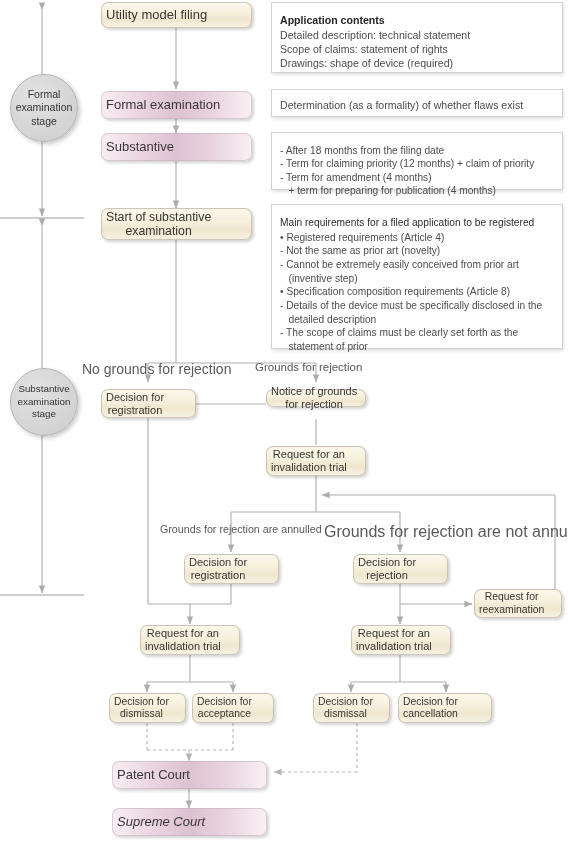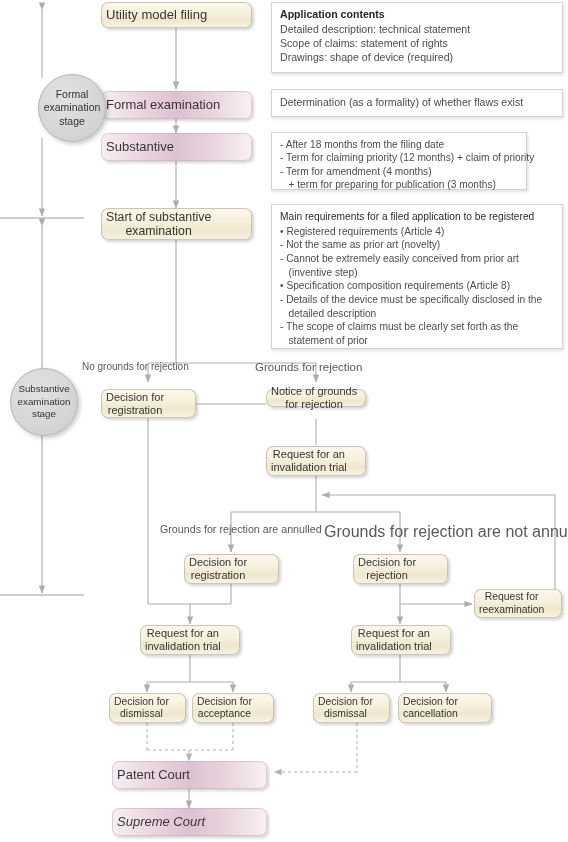--- a/index.html
+++ b/index.html
@@ -31,21 +31,21 @@
     background:linear-gradient(90deg,#f7eef2 0%,#e9d3de 28%,#ddc2d2 50%,#e9d4de 74%,#f8f0f4 100%);
     border:1px solid rgba(190,170,180,0.5);
     color:#3b3539;
   }
 
   
   .note{
     position:absolute;box-sizing:border-box;
     background:#ffffff;border:1px solid #d3d3d3;
     box-shadow:1px 2px 3px rgba(0,0,0,0.12);
-    padding:5px 7px 6px 8px;
+    padding:11px 7px 6px 8px;
     color:#4c4c4c;z-index:3;
   }
   .note .hd{color:#262626;font-weight:bold;margin-bottom:1px;}
   .note .ln{white-space:pre;}
 
   
   .stage{
     position:absolute;border-radius:50%;
     background:radial-gradient(circle at 38% 32%,#e2e2e2 0%,#d6d6d6 58%,#cbcbcb 100%);
     border:1px solid #b4b4b4;
@@ -132,21 +132,21 @@
       <line x1="147" y1="723" x2="147" y2="750"></line>
       <line x1="233" y1="723" x2="233" y2="750"></line>
       <line x1="147" y1="750" x2="233" y2="750"></line>
       <line x1="189" y1="750" x2="189" y2="761" marker-end="url(#ahd)"></line>
 
       <line x1="357" y1="723" x2="357" y2="772"></line>
       <line x1="357" y1="772" x2="274" y2="772" marker-end="url(#ahd)"></line>
     </g>
   </svg>
 
-  <div class="stage" style="left:10px;top:74px;width:66px;height:66px;font-size:10.5px;margin-left:28px;">
+  <div class="stage" style="left:10px;top:74px;width:66px;height:66px;font-size:10.5px;">
     <div>
       <div>Formal</div>
       <div>examination</div>
       <div>stage</div>
     </div>
   </div>
 
   <div class="stage" style="left:10px;top:368px;width:66px;height:66px;font-size:9.8px;">
     <div>
       <div>Substantive</div>
@@ -233,44 +233,44 @@
   </div>
 
   <div class="box pink" style="left:112px;top:761px;width:155px;height:28px;font-size:13px;">
     <span>Patent Court</span>
   </div>
 
   <div class="box pink" style="left:112px;top:808px;width:155px;height:28px;font-size:13px;font-style:italic;">
     <span>Supreme Court</span>
   </div>
 
-  <div class="elabel" style="left:82px;top:361px;font-size:10px;">No grounds for rejection</div>
+  <div class="elabel" style="left:82px;top:361px;font-size:14px;">No grounds for rejection</div>
 
   <div class="elabel" style="left:255px;top:361px;font-size:11.5px;">Grounds for rejection</div>
 
   <div class="elabel" style="left:160px;top:523px;font-size:10.7px;">Grounds for rejection are annulled</div>
 
   <div class="elabel" style="left:324px;top:523px;font-size:16px;">Grounds for rejection are not annulled</div>
 
   <div class="note" style="left:271px;top:2px;width:292px;height:71px;font-size:10.6px;line-height:1.32;">
     <div class="hd">Application contents</div>
     <div class="ln">Detailed description: technical statement</div>
     <div class="ln">Scope of claims: statement of rights</div>
     <div class="ln">Drawings: shape of device (required)</div>
   </div>
 
   <div class="note" style="left:271px;top:89px;width:292px;height:28px;font-size:10.6px;line-height:1.32;display:flex;align-items:center;">
     <div class="ln">Determination (as a formality) of whether flaws exist</div>
   </div>
 
-  <div class="note" style="left:271px;top:132px;width:256px;height:58px;font-size:10.2px;line-height:1.30;">
+  <div class="note" style="left:271px;top:132px;width:292px;height:58px;font-size:10.2px;line-height:1.30;">
     <div class="ln">- After 18 months from the filing date</div>
     <div class="ln">- Term for claiming priority (12 months) + claim of priority</div>
     <div class="ln">- Term for amendment (4 months)</div>
-    <div class="ln">   + term for preparing for publication (3 months)</div>
+    <div class="ln">   + term for preparing for publication (4 months)</div>
   </div>
 
   <div class="note" style="left:271px;top:204px;width:292px;height:145px;font-size:10.2px;line-height:1.34;">
     <div class="hd" style="font-weight:normal;color:#2c2c2c;">Main requirements for a filed application to be registered</div>
     <div class="ln">• Registered requirements (Article 4)</div>
     <div class="ln">- Not the same as prior art (novelty)</div>
     <div class="ln">- Cannot be extremely easily conceived from prior art</div>
     <div class="ln">   (inventive step)</div>
     <div class="ln">• Specification composition requirements (Article 8)</div>
     <div class="ln">- Details of the device must be specifically disclosed in the</div>

